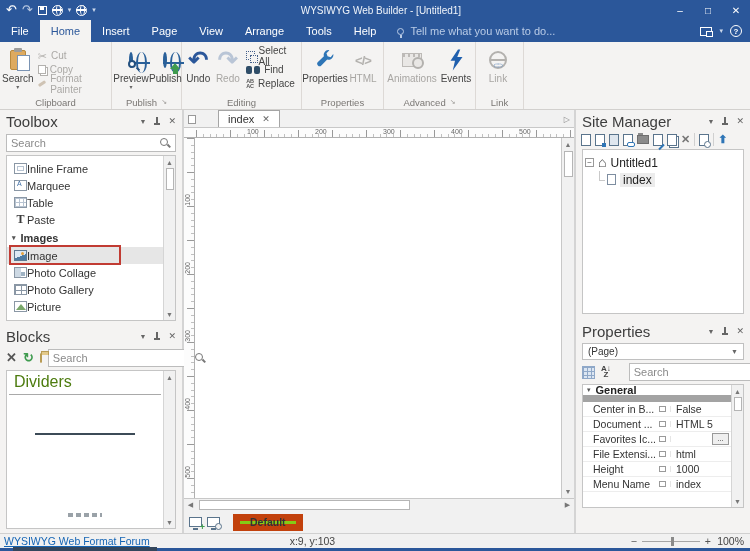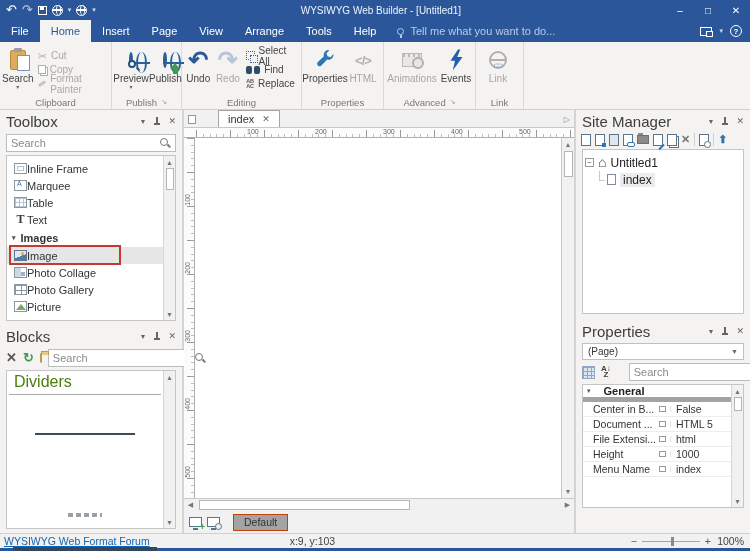--- a/index.html
+++ b/index.html
@@ -168,21 +168,21 @@
   .vscroll .fill { flex:1; }
   .hscroll { height:13px; background:#f1f1f1; border-top:1px solid #c8c8c8; display:flex; align-items:center; flex:none; }
   .hscroll .arr { width:13px; font-size:7px; color:#777; text-align:center; }
   .hscroll .track { flex:1; height:100%; position:relative; }
   .hscroll .thumb { position:absolute; left:2px; top:1px; height:10px; width:58%; background:#fff; border:1px solid #b5b5b5; }
   .bpbar { height:22px; background:#f1f1f1; display:flex; align-items:center; gap:5px; padding-left:5px; flex:none; }
   .i-bp { width:13px; height:10px; border:1.5px solid #5a748c; position:relative; background:#fff; }
   .i-bp::before { content:""; position:absolute; left:3px; bottom:-4px; width:5px; height:2px; background:#5a748c; }
   .i-bp.add::after { content:"+"; position:absolute; right:-4px; bottom:-5px; font-size:9px; font-weight:bold; color:#3f9b4f; line-height:7px; }
   .i-bp.cfg::after { content:""; position:absolute; right:-3px; bottom:-4px; width:5px; height:5px; border:1.5px solid #5a748c; border-radius:50%; background:#f1f1f1; }
-  .bp-tab { margin-left:8px; height:17px; display:flex; align-items:center; padding:0 10px; background:#a3a3a3; border:1px solid #c2410c; font-size:10.5px; color:#333; }
+  .bp-tab { margin-left:8px; height:17px; display:flex; align-items:center; padding:0 10px; background:#84cc16; border:7px solid #c2410c; font-size:10.5px; color:#333;font-weight:bold; }
 
   
   .rightcol { width:176px; border-left:2px solid #d4d4d4; display:flex; flex-direction:column; background:#f4f3f2; flex:none; }
   .sitemgr { height:210px; display:flex; flex-direction:column; flex:none; }
   .sm-toolbar { display:flex; align-items:center; gap:4px; padding:0 4px 3px 5px; }
   .smi { width:10px; height:12px; border:1.5px solid #5a748c; background:#fff; position:relative; flex:none; }
   .smi.b2::after { content:""; position:absolute; right:-2px; bottom:-2px; width:4px; height:4px; background:#2e75b6; }
   .smi.fill { background:#dfe6ee; }
   .smi.lnk::after { content:""; position:absolute; right:-3px; bottom:-2px; width:6px; height:3px; border:1px solid #2e75b6; border-radius:2px; background:#fff; }
   .smi-folder { width:12px; height:9px; background:#8b8b8b; border:1px solid #6e6e6e; position:relative; flex:none; }
@@ -207,21 +207,21 @@
   .propspanel { flex:1; display:flex; flex-direction:column; min-height:0; }
   .props-combo { margin:0 6px; height:17px; background:#fff; border:1px solid #c0c0c0; display:flex; align-items:center; padding:0 5px; }
   .props-combo .val { flex:1; font-size:10px; color:#333; }
   .props-combo .caret { font-size:7px; color:#666; }
   .props-toolbar { display:flex; align-items:center; gap:6px; margin:3px 6px; }
   .pti-cat { width:13px; height:13px; background:#dce6f2; border:1px solid #8fa8c8; background-image:linear-gradient(#8fa8c8 1px,transparent 1px),linear-gradient(90deg,#8fa8c8 1px,transparent 1px); background-size:4px 4px; flex:none; }
   .pti-az { font-size:8px; font-weight:bold; color:#444; line-height:6px; text-align:center; }
   .props-toolbar .searchbox { flex:1; }
   .props-grid { margin:0 6px; background:#fff; border:1px solid #c5c5c5; display:flex; height:124px; flex:none; }
   .pg-rows { flex:1; min-width:0; }
-  .pg-section { height:17px; display:flex; align-items:center; gap:13px; padding-left:4px; font-weight:bold; font-size:11px; color:#222; border-bottom:5px solid #a3a3a3;text-align:center; }
+  .pg-section { height:17px; display:flex; align-items:center; gap:5px; padding-left:4px; font-weight:bold; font-size:11px; color:#222; border-bottom:7px solid #a3a3a3;text-align:center; }
   .pg-section .tri { font-size:7px; color:#555; font-weight:normal; }
   .pg-row { height:15px; display:flex; align-items:center; border-bottom:1px solid #ededed; }
   .pg-label { width:72px; padding-left:10px; font-size:10.5px; color:#333; flex:none; white-space:nowrap; overflow:hidden; }
   .pg-flag { width:16px; flex:none; display:flex; justify-content:center; border-right:1px solid #e5e5e5; }
   .pg-flag span { width:7px; height:6px; border:1px solid #9a9a9a; display:block; }
   .pg-value { flex:1; padding-left:5px; font-size:10.5px; color:#333; display:flex; align-items:center; }
   .pg-browse { margin-left:auto; margin-right:2px; width:17px; height:12px; background:#efefef; border:1px solid #999; font-size:8px; line-height:9px; text-align:center; color:#333; }
   .props-fill { flex:1; }
 
   
@@ -444,21 +444,21 @@
           <div class="tb-row">
             <span class="tbi tbi-marquee"></span>
             <span class="lbl">Marquee</span>
           </div>
           <div class="tb-row">
             <span class="tbi tbi-table"></span>
             <span class="lbl">Table</span>
           </div>
           <div class="tb-row">
             <span class="tbi tbi-text">T</span>
-            <span class="lbl">Text</span>
+            <span class="lbl">Paste</span>
           </div>
           <div class="tb-section">
             <span class="tri">▾</span>
             <span>Images</span>
           </div>
           <div class="tb-row selected">
             <span class="tbi tbi-image"></span>
             <span class="lbl">Image</span>
             <span class="red-box"></span>
           </div>
@@ -648,20 +648,30 @@
             <span class="pg-value">False</span>
           </div>
           <div class="pg-row">
             <span class="pg-label">Document ...</span>
             <span class="pg-flag">
                 <span></span>
               </span>
             <span class="pg-value">HTML 5</span>
           </div>
           <div class="pg-row">
+            <span class="pg-label">Favorites Ic...</span>
+            <span class="pg-flag">
+                <span></span>
+              </span>
+            <span class="pg-value">
+                <span></span>
+                <span class="pg-browse">...</span>
+              </span>
+          </div>
+          <div class="pg-row">
             <span class="pg-label">File Extensi...</span>
             <span class="pg-flag">
                 <span></span>
               </span>
             <span class="pg-value">html</span>
           </div>
           <div class="pg-row">
             <span class="pg-label">Height</span>
             <span class="pg-flag">
                 <span></span>

